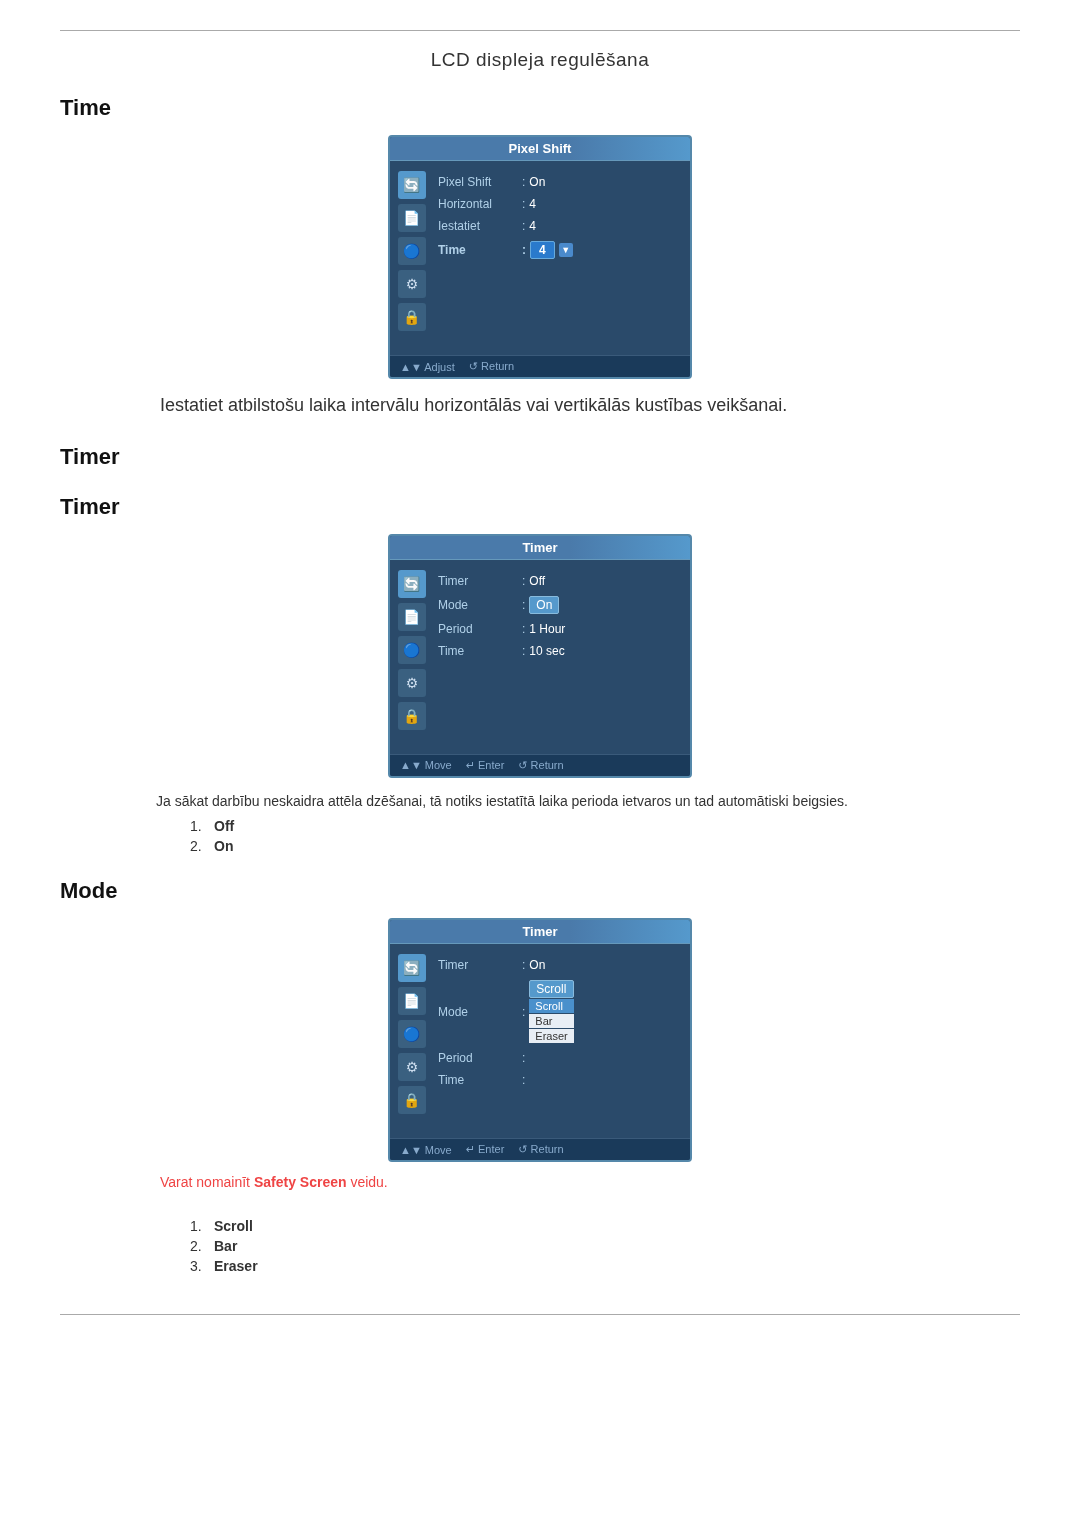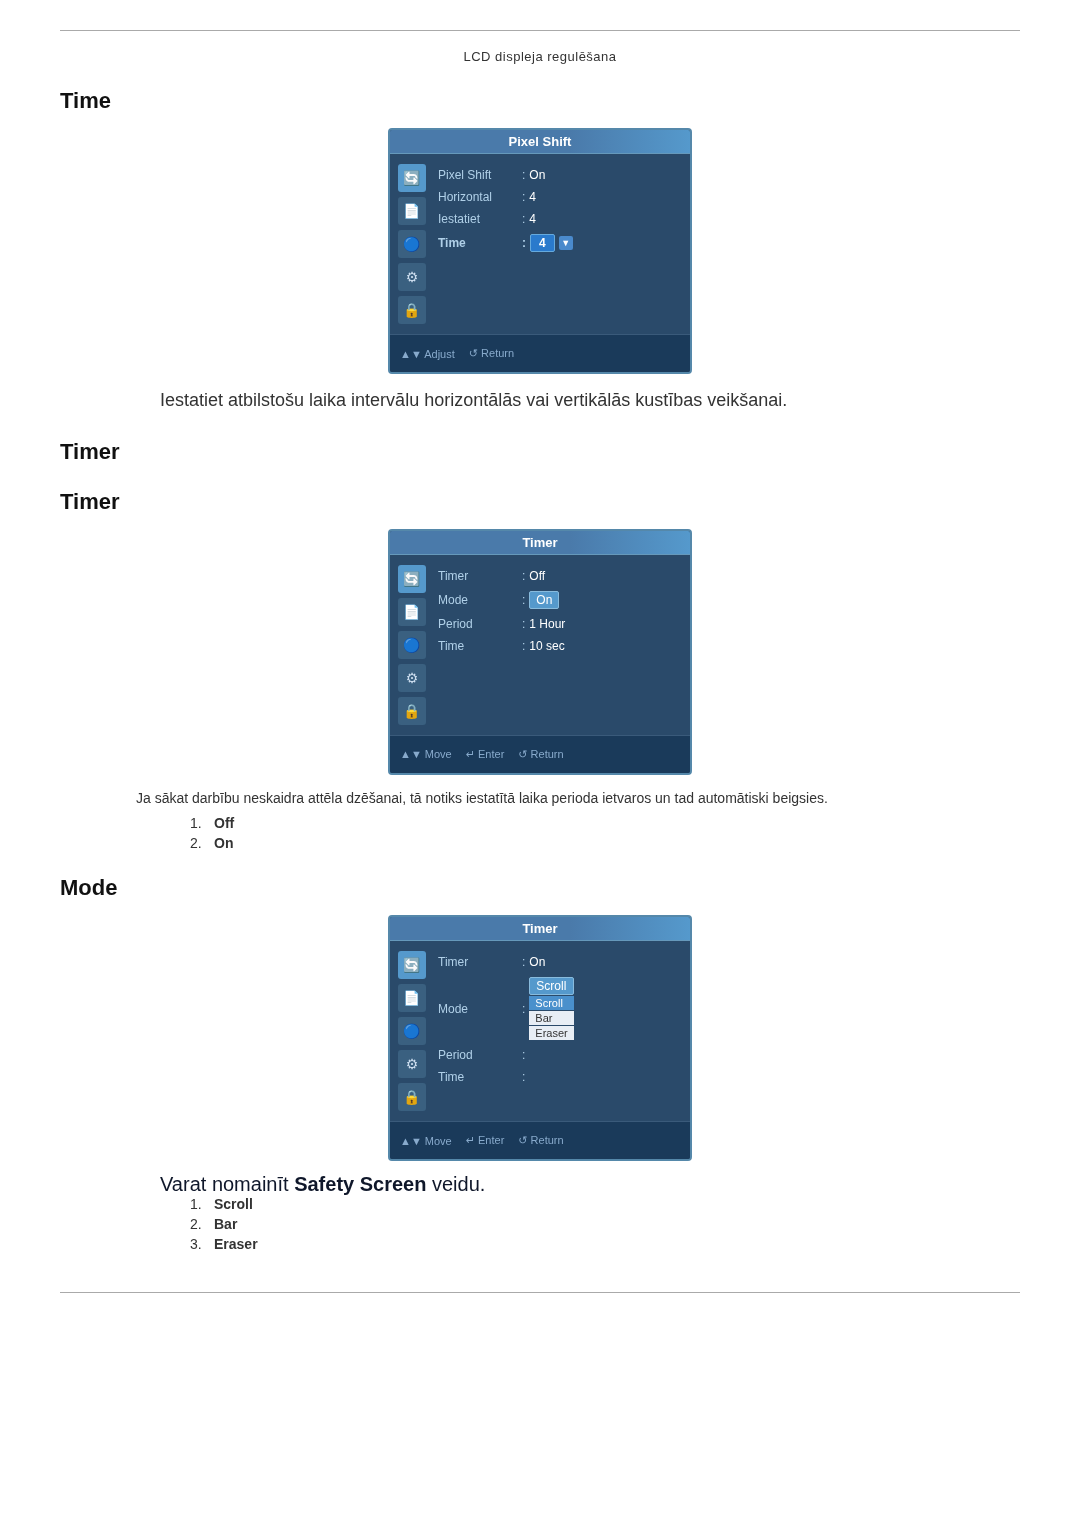--- a/index.html
+++ b/index.html
@@ -22,21 +22,21 @@
       border-top: 1.5px solid #aaa;
       margin-bottom: 18px;
     }
     .bottom-divider {
       border: none;
       border-top: 1.5px solid #aaa;
       margin-top: 40px;
     }
     .page-title {
       text-align: center;
-      font-size: 13px;
+      font-size: 19px;
       color: #333;
       margin-bottom: 18px;
       letter-spacing: 0.5px;
     }
     .section-heading {
       font-size: 22px;
       font-weight: bold;
       color: #111;
       margin-top: 24px;
       margin-bottom: 10px;
@@ -46,21 +46,21 @@
       color: #333;
       margin-bottom: 10px;
       line-height: 1.6;
       margin-left: 100px;
     }
     .section-body-text2 {
       font-size: 14px;
       color: #333;
       margin-bottom: 6px;
       line-height: 1.6;
-      margin-left: 76px;
+      margin-left: 96px;
     }
     .menu-screenshot {
       display: flex;
       justify-content: center;
       margin: 14px 0 12px 0;
     }
     
     .osd-box {
       width: 304px;
       background: #2a4a6a;
@@ -142,26 +142,27 @@
     }
     .osd-item-value.value-box-blue {
       background: #2a7acc;
       border: 1px solid #66aadd;
       padding: 1px 8px;
       border-radius: 2px;
       color: #fff;
     }
     .osd-footer {
       background: #1a3a5a;
-      padding: 12px 10px;
+      padding: 4px 10px;
       display: flex;
       gap: 14px;
       font-size: 11px;
       color: #88aacc;
       border-top: 1px solid #3a5a7a;
+      margin-top: 14px;
     }
     .osd-footer span {
       display: flex;
       align-items: center;
       gap: 3px;
     }
     .list-item {
       display: flex;
       align-items: baseline;
       margin-left: 130px;
@@ -170,24 +171,24 @@
     }
     .list-num {
       min-width: 24px;
       color: #333;
     }
     .list-val {
       font-weight: bold;
       color: #333;
     }
     .mode-intro {
-      font-size: 20px;
-      color: #0f172a;
+      font-size: 14px;
+      color: #ef4444;
       margin-left: 100px;
-      margin-bottom: 0;
+      margin-bottom: 28px;
     }
     .bold-text {
       font-weight: bold;
     }
     .dropdown-opt {
       padding: 1px 6px;
       color: #333;
       font-size: 11px;
       background: #e8eef5;
     }

